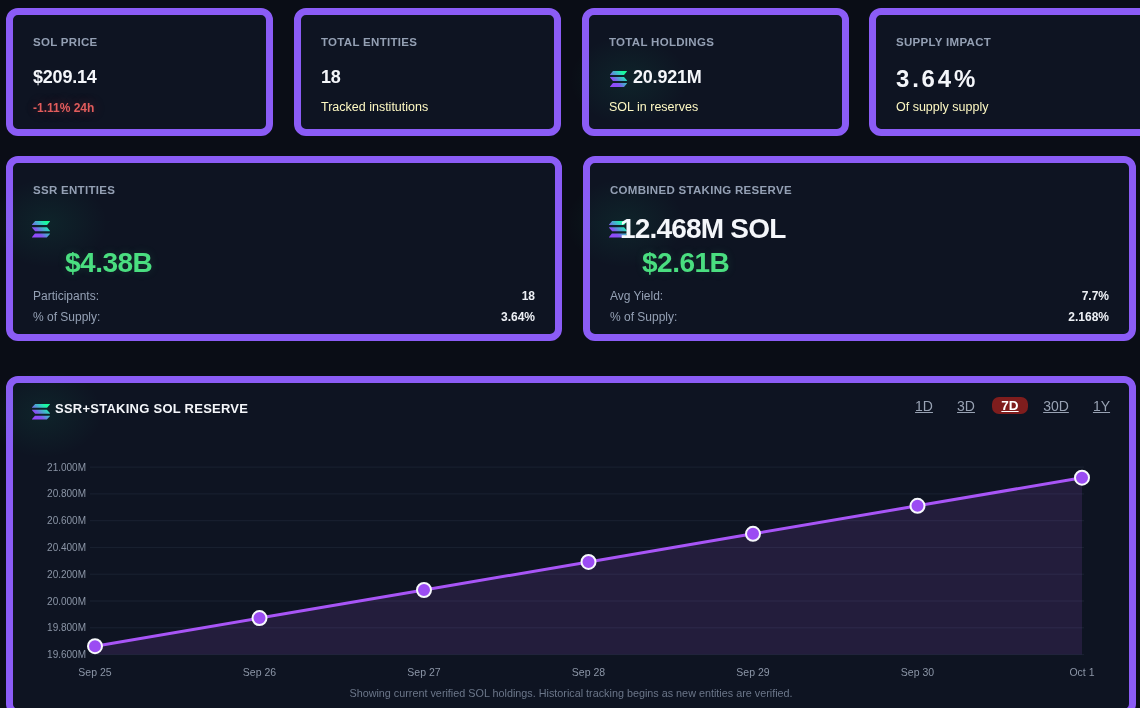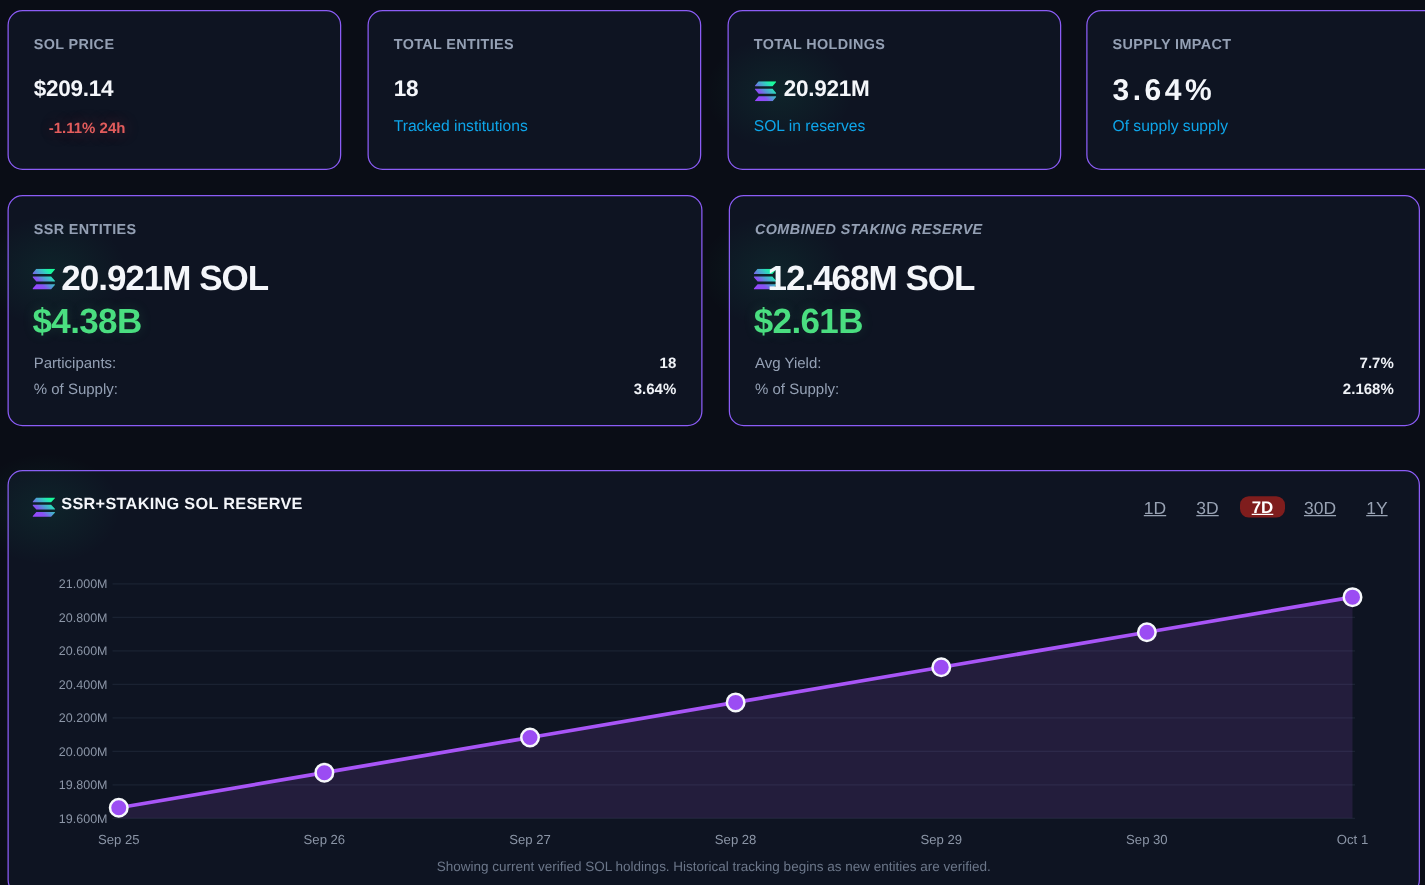--- a/index.html
+++ b/index.html
@@ -1,23 +1,23 @@
 <!DOCTYPE html>
 <html><head>
 <meta charset="utf-8">
 <style>
   * { margin:0; padding:0; box-sizing:border-box; }
   html,body { width:1140px; height:708px; overflow:hidden; background:#0a0d16; font-family:"Liberation Sans", sans-serif; }
-  .card { position:absolute; background:#0e1422; border:1px solid #8b5cf6; border-radius:12px; }
+  .card { position:absolute; background:#0e1422; border:7px solid #8b5cf6; border-radius:12px; }
   .ctitle { position:absolute; left:20px; font-size:11.5px; font-weight:700; letter-spacing:0.3px; color:#94a0b4; }
   .cvalue { position:absolute; left:20px; font-size:18px; font-weight:700; color:#f4f6fa; letter-spacing:-0.2px; }
-  .csub { position:absolute; left:20px; font-size:12.5px; color:#0ea5e9; }
-  .red { color:#e25c5c; text-shadow:0 0 12px rgba(239,68,68,0.35); font-weight:600;margin-left:12px; }
+  .csub { position:absolute; left:20px; font-size:12.5px; color:#fef9c3; }
+  .red { color:#e25c5c; text-shadow:0 0 12px rgba(239,68,68,0.35); font-weight:600; }
   .bigval { position:absolute; font-size:28px; font-weight:700; color:#f4f6fa; letter-spacing:-0.8px; }
-  .green { color:#4ade80 !important; text-shadow:0 0 10px rgba(74,222,128,0.15); }
+  .green { color:#4ade80 !important; text-shadow:0 0 10px rgba(74,222,128,0.15);margin-left:33px; }
   .statrow { position:absolute; left:20px; right:20px; font-size:12px; color:#94a0b4; }
   .statrow b { float:right; color:#eef1f6; font-weight:700; }
   .logoglow { position:absolute; width:120px; height:90px; background:radial-gradient(ellipse at center, rgba(20,241,149,0.07), rgba(20,241,149,0) 70%); }
   .tbtn { position:absolute; top:398px; height:17px; line-height:17px; font-size:14px; color:#98a2b3; font-weight:500; text-align:center;text-decoration:underline; }
   .pill { background:#7f1d1d; color:#fff; font-weight:700; border-radius:7px; font-size:13.5px; }
 </style>
 </head>
 <body>
 
 <div class="card" style="left:6px; top:8px; width:267px; height:128px;">
@@ -58,28 +58,27 @@
 </div>
 
 <div class="card" style="left:6px; top:156px; width:556px; height:185px;">
   <div class="logoglow" style="left:-25px; top:15px;"></div>
   <div class="ctitle" style="top:21px;">SSR ENTITIES</div>
   <svg style="position:absolute; left:19px; top:58px;" width="18" height="16.5" viewBox="0 0 398 312" preserveAspectRatio="none">
     <path fill="url(#sg1)" d="M64.6 3.8C67 1.4 70.4 0 73.8 0h317.4c5.8 0 8.7 7 4.6 11.1l-62.7 62.7c-2.4 2.4-5.7 3.8-9.2 3.8H6.5c-5.8 0-8.7-7-4.6-11.1L64.6 3.8z"></path>
     <path fill="url(#sg1)" d="M333.1 120.1c-2.4-2.4-5.7-3.8-9.2-3.8H6.5c-5.8 0-8.7 7-4.6 11.1l62.7 62.7c2.4 2.4 5.7 3.8 9.2 3.8h317.4c5.8 0 8.7-7 4.6-11.1l-62.7-62.7z"></path>
     <path fill="url(#sg1)" d="M64.6 237.9c2.4-2.4 5.7-3.8 9.2-3.8h317.4c5.8 0 8.7 7 4.6 11.1l-62.7 62.7c-2.4 2.4-5.7 3.8-9.2 3.8H6.5c-5.8 0-8.7-7-4.6-11.1l62.7-62.7z"></path>
   </svg>
-  <div class="bigval" style="left:42px; top:50px;">20.921M SOL</div>
   <div class="bigval green" style="left:19px; top:84px; font-size:28px; letter-spacing:-0.5px;">$4.38B</div>
   <div class="statrow" style="top:126px;">Participants:<b>18</b></div>
   <div class="statrow" style="top:147px;">% of Supply:<b>3.64%</b></div>
 </div>
 <div class="card" style="left:583px; top:156px; width:553px; height:185px;">
   <div class="logoglow" style="left:-25px; top:15px;"></div>
-  <div class="ctitle" style="top:21px;font-style:italic;">COMBINED STAKING RESERVE</div>
+  <div class="ctitle" style="top:21px;">COMBINED STAKING RESERVE</div>
   <svg style="position:absolute; left:19px; top:58px;" width="18" height="16.5" viewBox="0 0 398 312" preserveAspectRatio="none">
     <path fill="url(#sg1)" d="M64.6 3.8C67 1.4 70.4 0 73.8 0h317.4c5.8 0 8.7 7 4.6 11.1l-62.7 62.7c-2.4 2.4-5.7 3.8-9.2 3.8H6.5c-5.8 0-8.7-7-4.6-11.1L64.6 3.8z"></path>
     <path fill="url(#sg1)" d="M333.1 120.1c-2.4-2.4-5.7-3.8-9.2-3.8H6.5c-5.8 0-8.7 7-4.6 11.1l62.7 62.7c2.4 2.4 5.7 3.8 9.2 3.8h317.4c5.8 0 8.7-7 4.6-11.1l-62.7-62.7z"></path>
     <path fill="url(#sg1)" d="M64.6 237.9c2.4-2.4 5.7-3.8 9.2-3.8h317.4c5.8 0 8.7 7 4.6 11.1l-62.7 62.7c-2.4 2.4-5.7 3.8-9.2 3.8H6.5c-5.8 0-8.7-7-4.6-11.1l62.7-62.7z"></path>
   </svg>
   <div class="bigval" style="left:30px; top:50px;">12.468M SOL</div>
   <div class="bigval green" style="left:19px; top:84px; font-size:28px; letter-spacing:-0.5px;">$2.61B</div>
   <div class="statrow" style="top:126px;">Avg Yield:<b>7.7%</b></div>
   <div class="statrow" style="top:147px;">% of Supply:<b>2.168%</b></div>
 </div>

